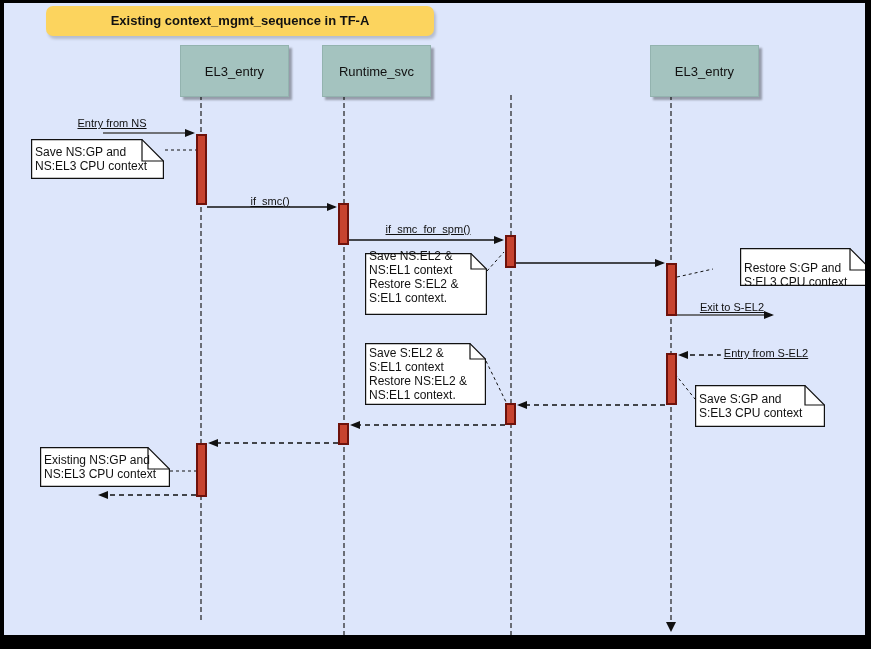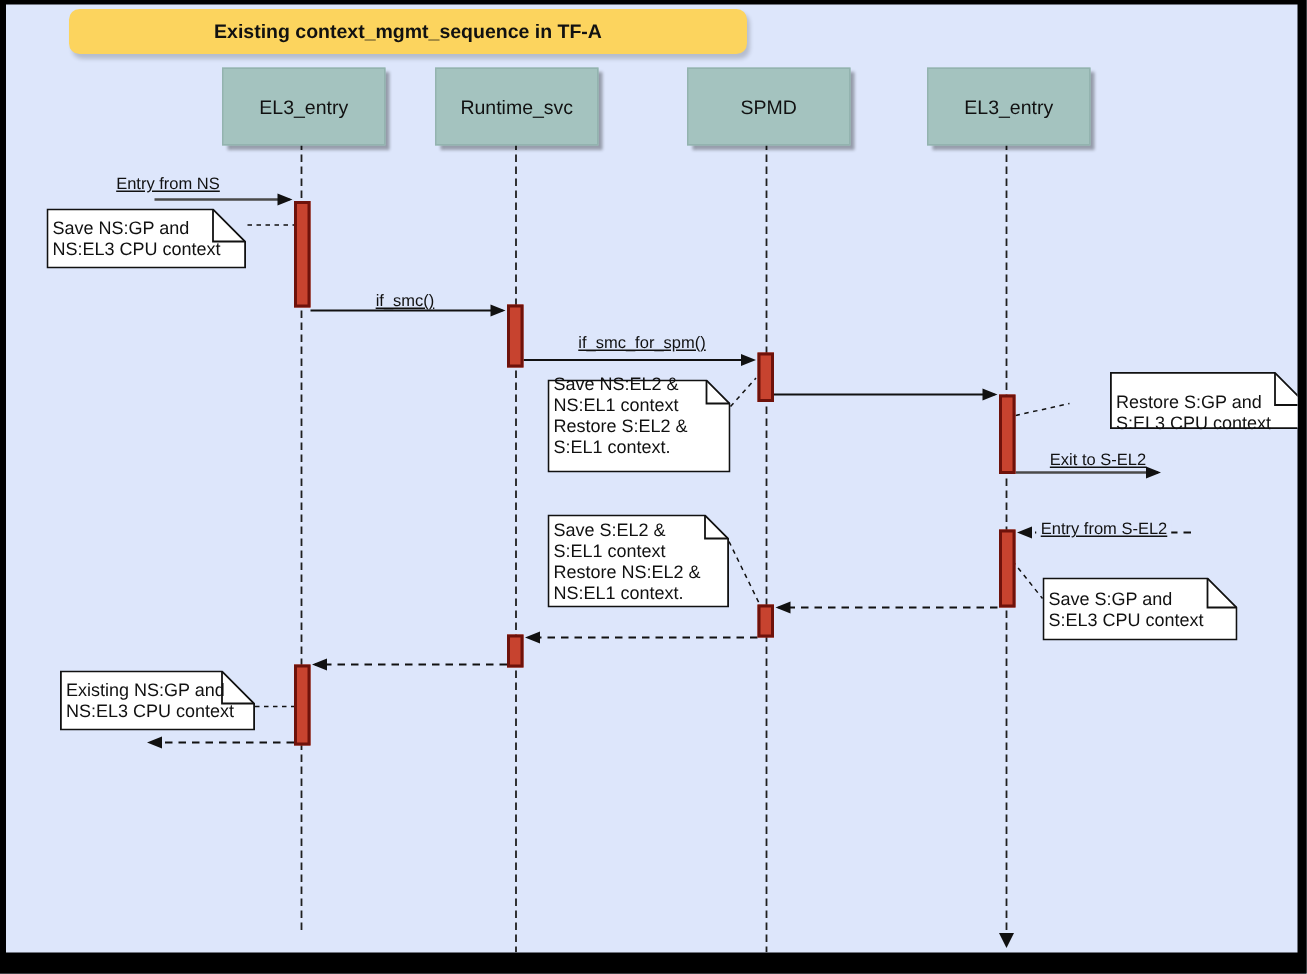--- a/index.html
+++ b/index.html
@@ -6,47 +6,47 @@
   #frame{
     position:relative;width:871px;height:649px;background:var(--frame,#000);
     font-family:"Liberation Sans", sans-serif; overflow:hidden;
   }
   #canvas{
     position:absolute;left:4px;top:3px;width:861px;height:632px;
     background:var(--bg,#dde6fb);overflow:hidden;
   }
   #lines{position:absolute;left:0;top:0;z-index:1;}
   .title{
-    position:absolute;left:42px;top:3px;width:452px;height:30px;z-index:2;
+    position:absolute;left:42px;top:3px;width:388px;height:30px;z-index:2;
     background:var(--title-fill,#fcd45e);border-radius:7px;
     font-size:13px;font-weight:bold;color:#111;text-align:center;line-height:30px;
     box-shadow:2px 3px 3px rgba(0,0,0,0.18);
   }
   .head{
     position:absolute;top:42px;width:107px;height:50px;z-index:2;
     background:var(--lifeline-fill,#a4c3bf);border:1px solid #93b3af;
     box-shadow:3px 3px 2px rgba(0,0,0,0.32);
     display:flex;align-items:center;justify-content:center;
-    font-size:13px;color:#111;
+    font-size:13px;color:#111;margin-left:32px;
   }
   .act{
     position:absolute;width:11px;z-index:3;box-sizing:border-box;
     background:var(--act-fill,#c7432f);border:2px solid var(--act-border,#6e120b);
   }
   .note{position:absolute;z-index:4;display:flex;align-items:center;}
   .note svg{position:absolute;left:0;top:0;}
   .note-text{
     position:relative;z-index:1;padding:3px 4px;font-size:12px;line-height:14px;
     color:#111;white-space:pre-line;
   }
   .msg-label{
     position:absolute;z-index:4;transform:translateX(-50%);
     font-size:11px;color:#111;white-space:nowrap;text-decoration:underline;
   }
-  .msg-label.on-line{background:var(--bg,#dde6fb);padding:0 3px;}
+  .msg-label.on-line{background:var(--bg,#dde6fb);padding:0 3px;margin-left:30px;}
 </style>
 </head>
 <body>
 
 <div id="frame" style="--frame: #000000; --bg: #dde6fb; --title-fill: #fcd45e; --lifeline-fill: #a4c3bf; --act-fill: #c7432f; --act-border: #6e120b;">
   <div id="canvas">
 
     <svg id="lines" width="861" height="632" viewBox="0 0 861 632">
       <defs>
         <marker id="ah" markerWidth="12" markerHeight="10" refX="9" refY="5" orient="auto" markerUnits="userSpaceOnUse">
@@ -111,23 +111,20 @@
     </svg>
 
     <div class="title">Existing context_mgmt_sequence in TF-A</div>
 
     <div class="head" style="left:144px">
       <span>EL3_entry</span>
     </div>
     <div class="head" style="left:286px">
       <span>Runtime_svc</span>
     </div>
-    <div class="head" style="left:454px">
-      <span>SPMD</span>
-    </div>
     <div class="head" style="left:614px">
       <span>EL3_entry</span>
     </div>
 
     <div class="act" style="left:192px;top:131px;height:71px"></div>
     <div class="act" style="left:334px;top:200px;height:42px"></div>
     <div class="act" style="left:501px;top:232px;height:33px"></div>
     <div class="act" style="left:662px;top:260px;height:53px"></div>
     <div class="act" style="left:662px;top:350px;height:52px"></div>
     <div class="act" style="left:501px;top:400px;height:22px"></div>

